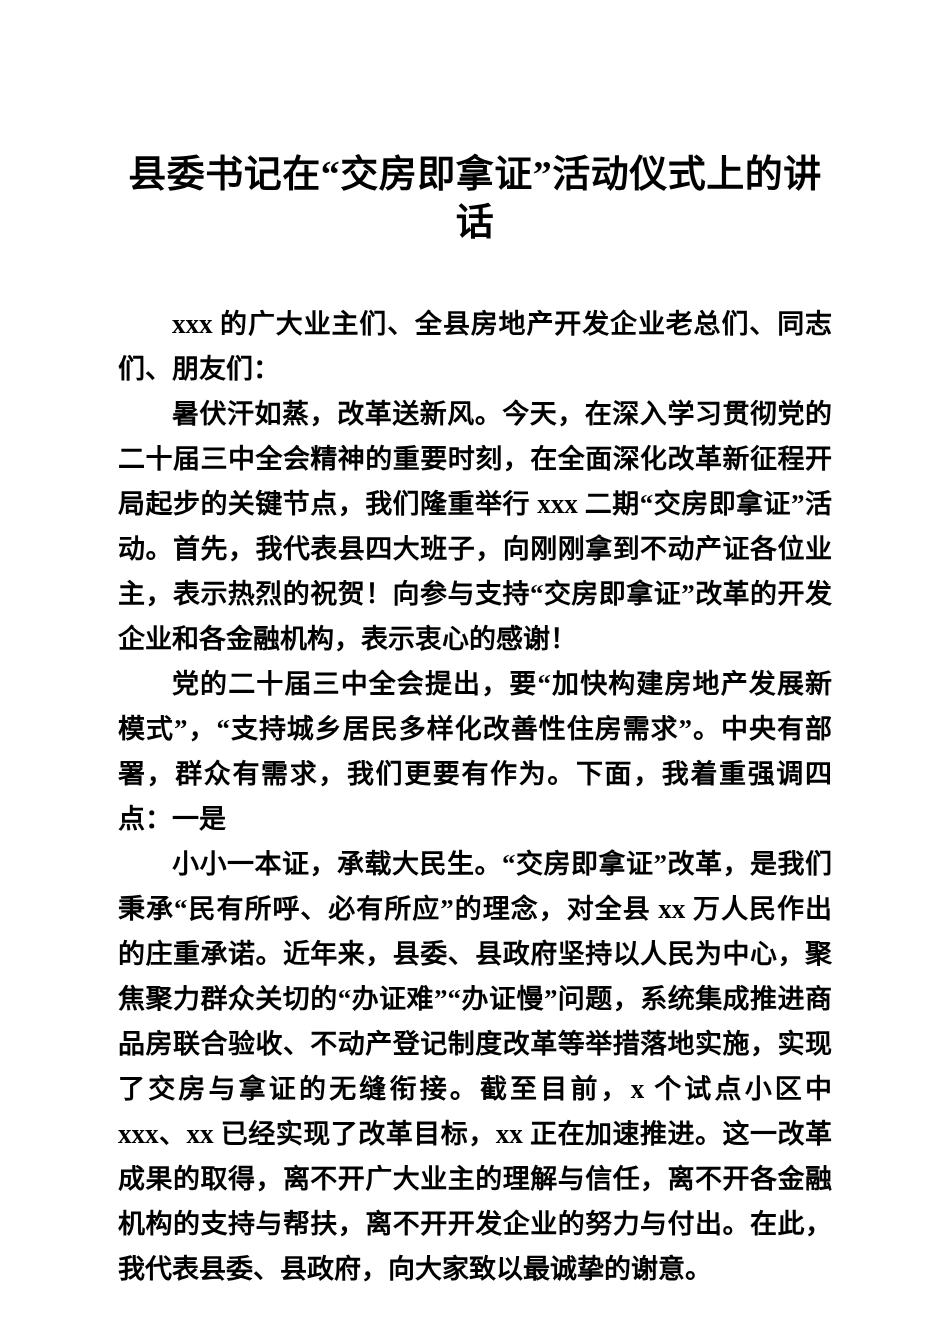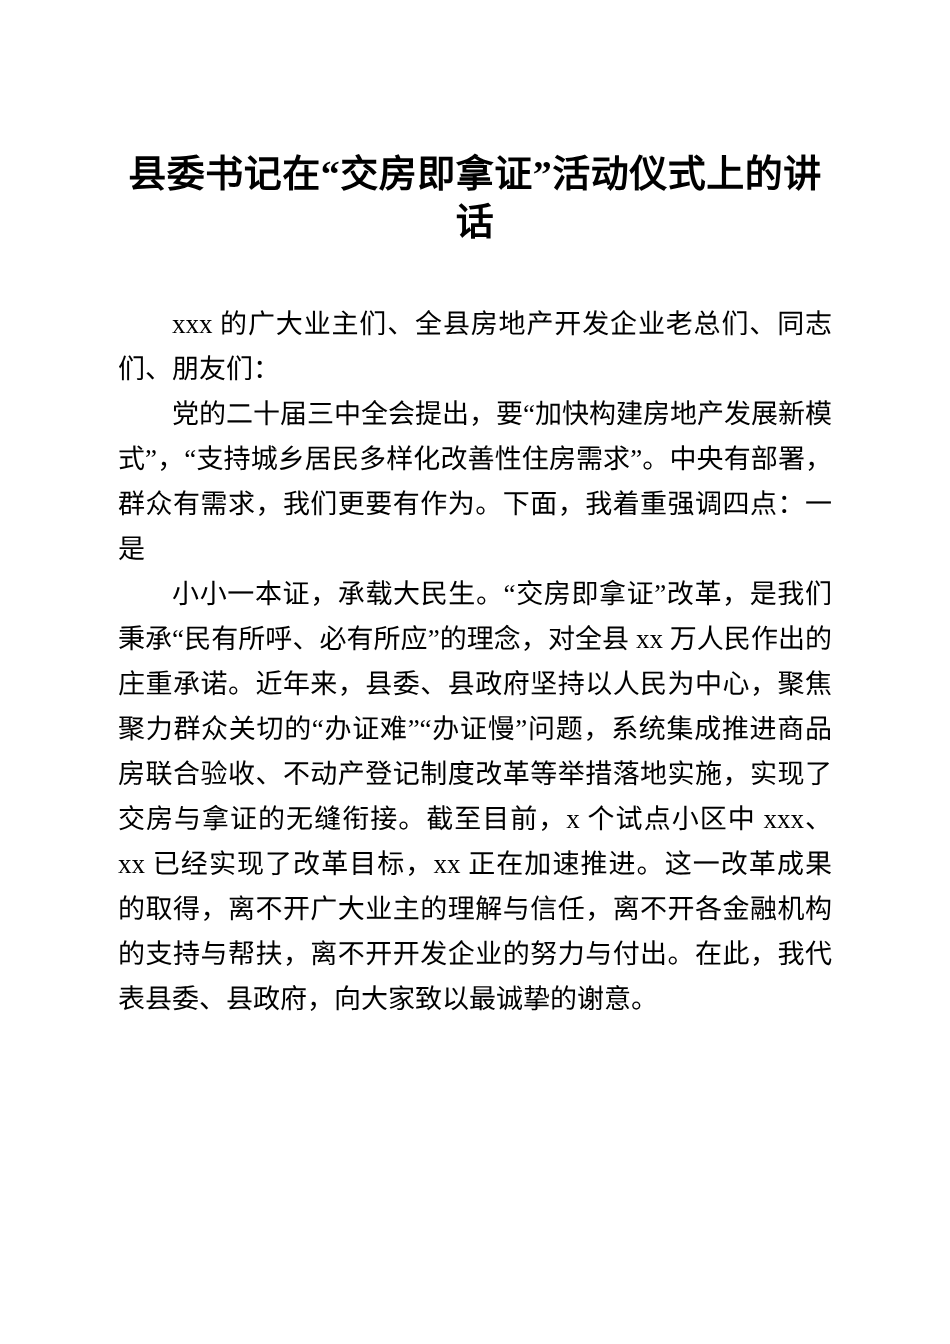--- a/index.html
+++ b/index.html
@@ -32,27 +32,29 @@
   .doc-para {
     margin: 0;
     font-size: 27px;
     line-height: 45px;
     text-align: justify;
     text-justify: inter-ideograph;
     text-indent: 2em;
     color: #000000;
     font-family: "Liberation Serif", "DejaVu Serif", serif;
     word-break: break-word;
+    font-weight: bold;
   }
 </style>
 </head>
 <body>
 
 <div class="page">
   <h1 class="doc-title">县委书记在“交房即拿证”活动仪式上的讲话</h1>
 
   <p class="doc-para">xxx 的广大业主们、全县房地产开发企业老总们、同志们、朋友们：</p>
 
+  <p class="doc-para">暑伏汗如蒸，改革送新风。今天，在深入学习贯彻党的二十届三中全会精神的重要时刻，在全面深化改革新征程开局起步的关键节点，我们隆重举行 xxx 二期“交房即拿证”活动。首先，我代表县四大班子，向刚刚拿到不动产证各位业主，表示热烈的祝贺！向参与支持“交房即拿证”改革的开发企业和各金融机构，表示衷心的感谢！</p>
 
   <p class="doc-para">党的二十届三中全会提出，要“加快构建房地产发展新模式”，“支持城乡居民多样化改善性住房需求”。中央有部署，群众有需求，我们更要有作为。下面，我着重强调四点：一是</p>
 
   <p class="doc-para">小小一本证，承载大民生。“交房即拿证”改革，是我们秉承“民有所呼、必有所应”的理念，对全县 xx 万人民作出的庄重承诺。近年来，县委、县政府坚持以人民为中心，聚焦聚力群众关切的“办证难”“办证慢”问题，系统集成推进商品房联合验收、不动产登记制度改革等举措落地实施，实现了交房与拿证的无缝衔接。截至目前，x 个试点小区中 xxx、xx 已经实现了改革目标，xx 正在加速推进。这一改革成果的取得，离不开广大业主的理解与信任，离不开各金融机构的支持与帮扶，离不开开发企业的努力与付出。在此，我代表县委、县政府，向大家致以最诚挚的谢意。</p>
 </div>
 
 </body></html>

